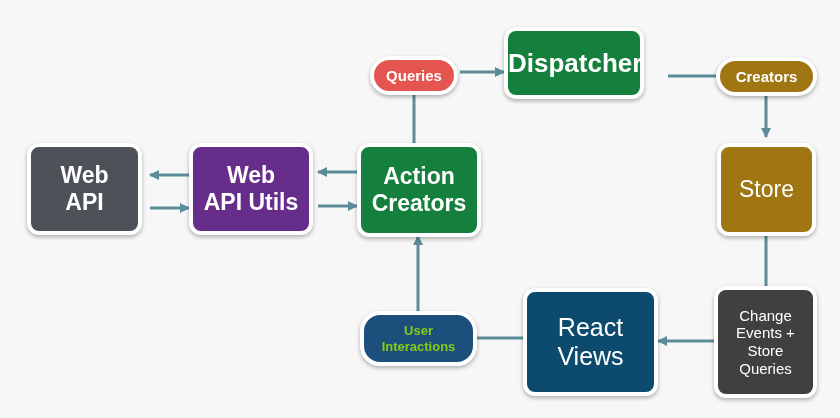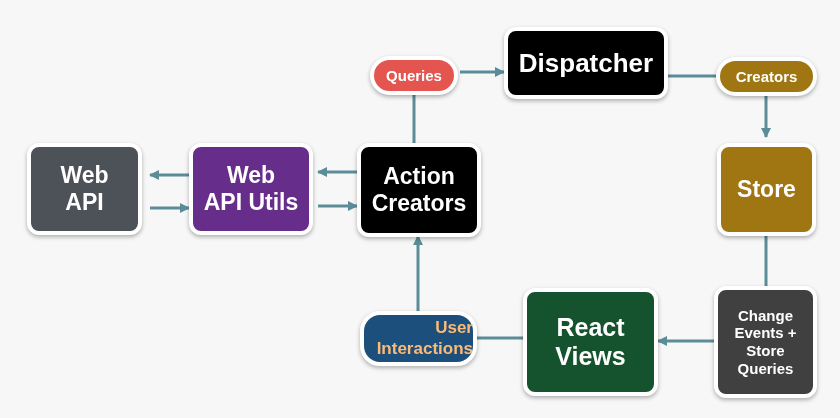--- a/index.html
+++ b/index.html
@@ -34,21 +34,21 @@
     border: 4px solid #ffffff;
     box-shadow: 0 2px 4px rgba(0,0,0,0.30);
     line-height: 1.18;
     z-index: 2;
     -webkit-font-smoothing: antialiased;
   }
   .node .lbl { display: block; width: 100%; }
   
   .big   { border-radius: 12px; font-weight: bold; }
   .pill  { border-radius: 20px; font-weight: bold; }
-  .sq    { border-radius: 12px; font-weight: bold; }
+  .sq    { border-radius: 12px; font-weight: normal; }
 </style>
 </head>
 <body>
 
 <div id="canvas" style="background: rgb(247, 247, 247);">
 
   <svg class="wires" viewBox="0 0 840 418" xmlns="http://www.w3.org/2000/svg">
     <defs>
       <marker id="ah-l" markerWidth="10" markerHeight="10" refX="9" refY="5" orient="auto-start-reverse" markerUnits="userSpaceOnUse">
         <path d="M0,0 L10,5 L0,10 z" fill="#5b8d99"></path>
@@ -81,45 +81,45 @@
   </svg>
 
   <div class="node big" style="left: 27px; top: 143px; width: 115px; height: 92px; font-size: 23px; background: rgb(77, 81, 88); color: rgb(255, 255, 255); border-color: rgb(255, 255, 255);">
     <span class="lbl">Web<br>API</span>
   </div>
 
   <div class="node big" style="left: 189px; top: 143px; width: 124px; height: 92px; font-size: 23px; background: rgb(103, 45, 139); color: rgb(255, 255, 255); border-color: rgb(255, 255, 255);">
     <span class="lbl">Web<br>API Utils</span>
   </div>
 
-  <div class="node big" style="left: 357px; top: 143px; width: 124px; height: 94px; font-size: 23px; background: #000000; color: rgb(255, 255, 255); border-color: rgb(255, 255, 255);">
+  <div class="node big" style="left: 357px; top: 143px; width: 124px; height: 94px; font-size: 23px; background: #15803d; color: rgb(255, 255, 255); border-color: rgb(255, 255, 255);">
     <span class="lbl">Action<br>Creators</span>
   </div>
 
   <div class="node pill" style="left: 370px; top: 56px; width: 88px; height: 39px; font-size: 15px; background: rgb(229, 85, 79); color: rgb(255, 255, 255); border-color: rgb(255, 255, 255);">
     <span class="lbl">Queries</span>
   </div>
 
-  <div class="node big" style="left: 504px; top: 27px; width: 164px; height: 72px; font-size: 26px; background: #000000; color: rgb(255, 255, 255); border-color: rgb(255, 255, 255);">
+  <div class="node big" style="left: 504px; top: 27px; width: 140px; height: 72px; font-size: 26px; background: #15803d; color: rgb(255, 255, 255); border-color: rgb(255, 255, 255);">
     <span class="lbl">Dispatcher</span>
   </div>
 
   <div class="node pill" style="left: 716px; top: 57px; width: 101px; height: 39px; font-size: 15px; background: rgb(160, 118, 18); color: rgb(255, 255, 255); border-color: rgb(255, 255, 255);">
     <span class="lbl">Creators</span>
   </div>
 
   <div class="node sq" style="left: 717px; top: 143px; width: 99px; height: 93px; font-size: 23px; background: rgb(160, 118, 18); color: rgb(255, 255, 255); border-color: rgb(255, 255, 255);">
     <span class="lbl">Store</span>
   </div>
 
   <div class="node sq" style="left: 714px; top: 286px; width: 103px; height: 112px; font-size: 15px; background: #404040; color: rgb(255, 255, 255); border-color: rgb(255, 255, 255);">
     <span class="lbl">Change<br>Events +<br>Store<br>Queries</span>
   </div>
 
-  <div class="node sq" style="left: 523px; top: 288px; width: 135px; height: 108px; font-size: 25px; background: #14532d; color: rgb(255, 255, 255); border-color: rgb(255, 255, 255);">
+  <div class="node sq" style="left: 523px; top: 288px; width: 135px; height: 108px; font-size: 25px; background: #0c4a6e; color: rgb(255, 255, 255); border-color: rgb(255, 255, 255);">
     <span class="lbl">React<br>Views</span>
   </div>
 
-  <div class="node pill" style="left: 360px; top: 311px; width: 117px; height: 55px; font-size: 17px; background: rgb(29, 79, 124); color: #fdba74; border-color: rgb(255, 255, 255); text-align: right;">
+  <div class="node pill" style="left: 360px; top: 311px; width: 117px; height: 55px; font-size: 13px; background: rgb(29, 79, 124); color: #84cc16; border-color: rgb(255, 255, 255);">
     <span class="lbl">User<br>Interactions</span>
   </div>
 
 </div>
 
 </body></html>

